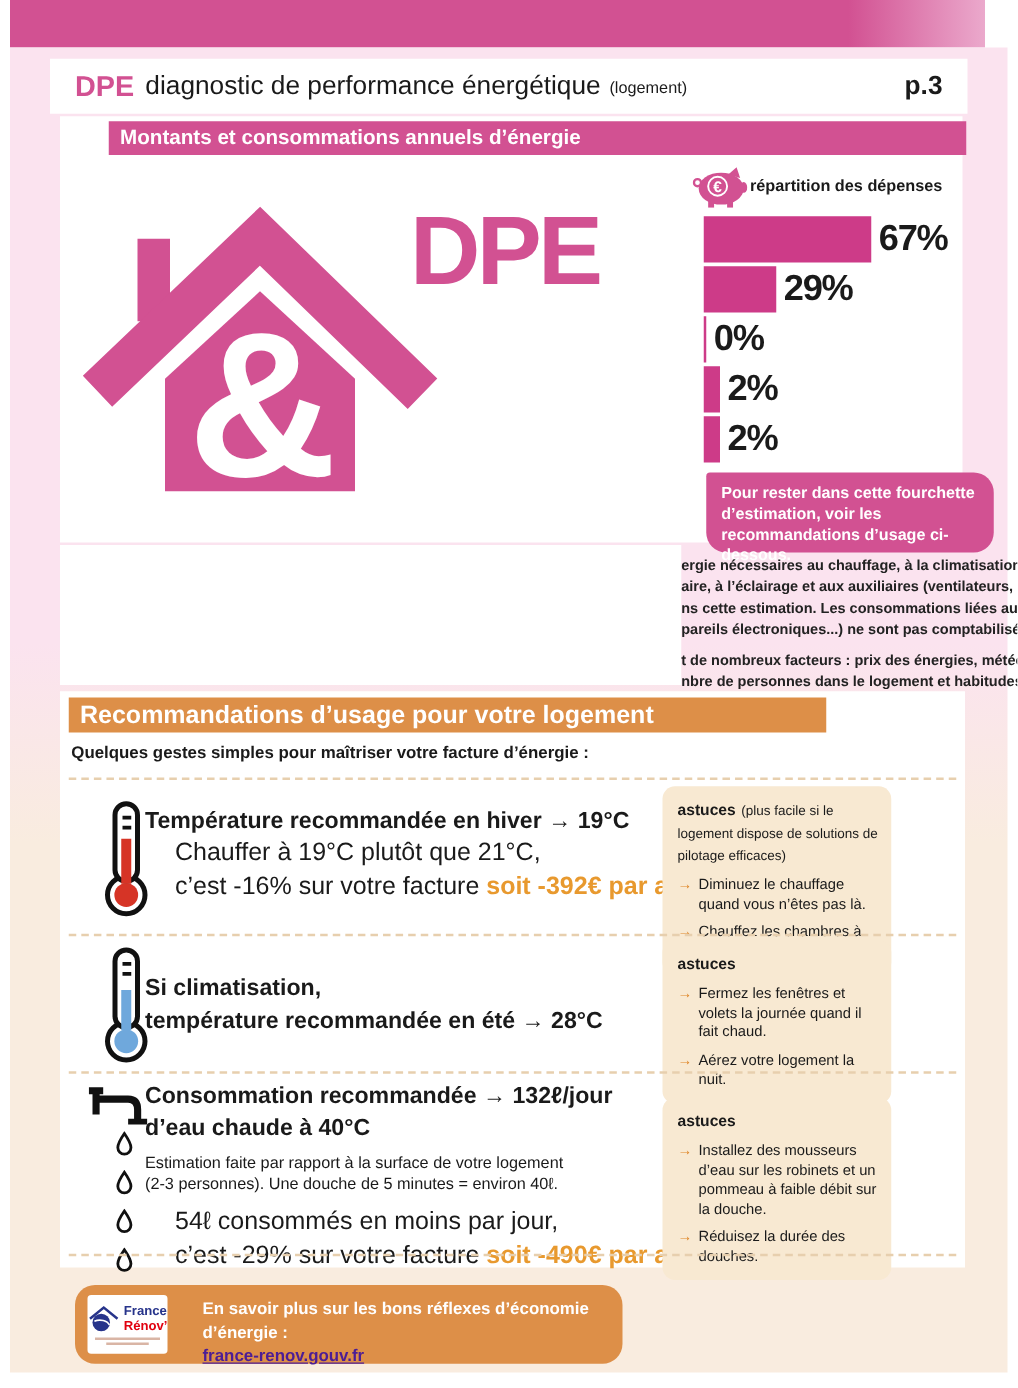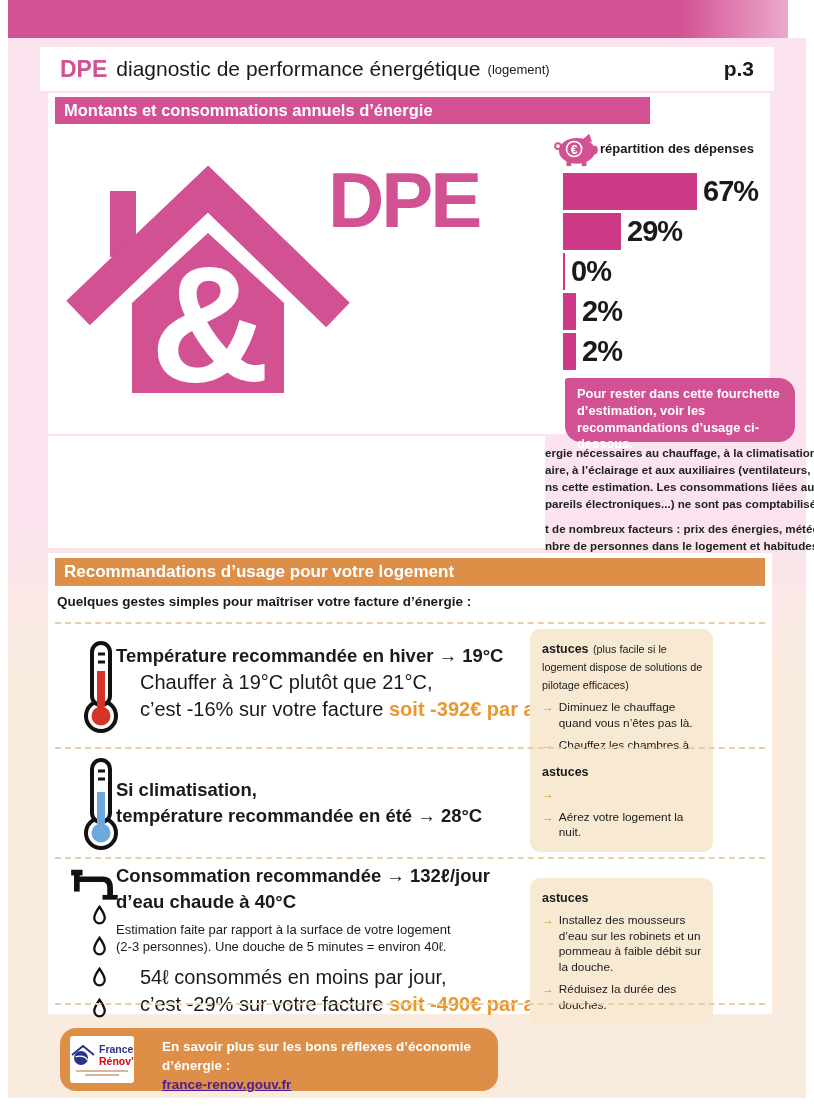--- a/index.html
+++ b/index.html
@@ -13,40 +13,40 @@
   .header-card{position:absolute;left:40px;top:47px;width:734px;height:44px;background:#fff;
                display:flex;align-items:center;padding:0 20px;box-sizing:border-box;}
   .hdpe{color:var(--pink);font-weight:bold;font-size:23px;margin-right:9px;}
   .htitle{font-size:21px;}
   .hscope{font-size:13px;margin-left:7px;}
   .pageno{margin-left:auto;font-weight:bold;font-size:21px;}
 
   .montants-card{position:absolute;left:48px;top:93px;width:722px;height:341px;background:#fff;}
   .banner{position:absolute;left:7px;top:4px;height:27px;color:#fff;font-weight:bold;font-size:16.5px;
           line-height:27px;padding-left:9px;box-sizing:border-box;}
-  .banner.pink{background:var(--pink);width:595px;}
+  .banner.pink{background:var(--pink);width:686px;margin-left:32px;}
   .house{position:absolute;left:22px;top:58px;}
   .bigdpe{position:absolute;left:280px;top:62px;font-size:78px;font-weight:800;color:var(--pink);letter-spacing:-3px;}
   .piggy{position:absolute;left:506px;top:38px;}
   .chart-title{position:absolute;left:552px;top:48px;font-size:13px;font-weight:bold;}
   .chart{position:absolute;left:515px;top:80px;width:205px;}
   .bar-row{height:37px;margin-bottom:3px;display:flex;align-items:center;}
   .bar{height:37px;background:var(--barpink);flex:0 0 auto;}
   .bar-label{margin-left:6px;font-weight:bold;font-size:29px;letter-spacing:-1px;}
 
   .callout{position:absolute;left:565px;top:378px;width:230px;height:64px;box-sizing:border-box;
            background:var(--pink);color:#fff;font-weight:bold;font-size:12.9px;line-height:1.3;
            padding:8px 8px 8px 12px;border-radius:3px 16px 16px 16px;}
   .white-box{position:absolute;left:48px;top:436px;width:497px;height:112px;background:#fff;}
   .fragments{position:absolute;left:545px;top:444px;font-size:11.6px;font-weight:600;line-height:17px;
              white-space:nowrap;color:#222;}
   .frag-gap{margin-top:8px;}
 
   .reco-card{position:absolute;left:48px;top:553px;width:724px;height:461px;background:#fff;}
-  .banner.orange{background:var(--orange);width:710px;top:5px;font-size:17px;height:28px;line-height:28px;}
+  .banner.orange{background:var(--orange);width:606px;top:5px;font-size:20px;height:28px;line-height:28px;}
   .intro{position:absolute;left:9px;top:41px;font-size:13.5px;font-weight:bold;}
   .dash{position:absolute;left:7px;width:710px;border-top:2px dashed #e7cfae;}
   .thermo{position:absolute;}
   .row-text{position:absolute;left:68px;}
   .rec-title{font-size:18.5px;font-weight:bold;line-height:26px;}
   .rec-line{font-size:20px;line-height:26.5px;margin-left:24px;}
   .rec-note{font-size:13px;line-height:17px;}
   .sav{color:var(--sav);font-weight:bold;}
   .astuce{position:absolute;left:482px;width:183px;background:var(--cream);border-radius:10px;
           padding:10px 9px 11px 12px;box-sizing:border-box;}
@@ -190,20 +190,21 @@
       </svg>
     </div>
     <div class="row-text" style="top:224px">
       <div class="rec-title">Si climatisation,</div>
       <div class="rec-title">température recommandée en été → 28°C</div>
     </div>
     <div class="astuce" style="top:199px">
       <div><span class="ast-title">astuces</span></div>
       <div class="tip">
           <span class="tip-arrow">→</span>
+          <span>Fermez les fenêtres et volets la journée quand il fait chaud.</span>
         </div>
       <div class="tip">
           <span class="tip-arrow">→</span>
           <span>Aérez votre logement la nuit.</span>
         </div>
     </div>
 
     <div class="dash" style="top:304px"></div>
 
     <div class="thermo" style="left:18px;top:312px">

